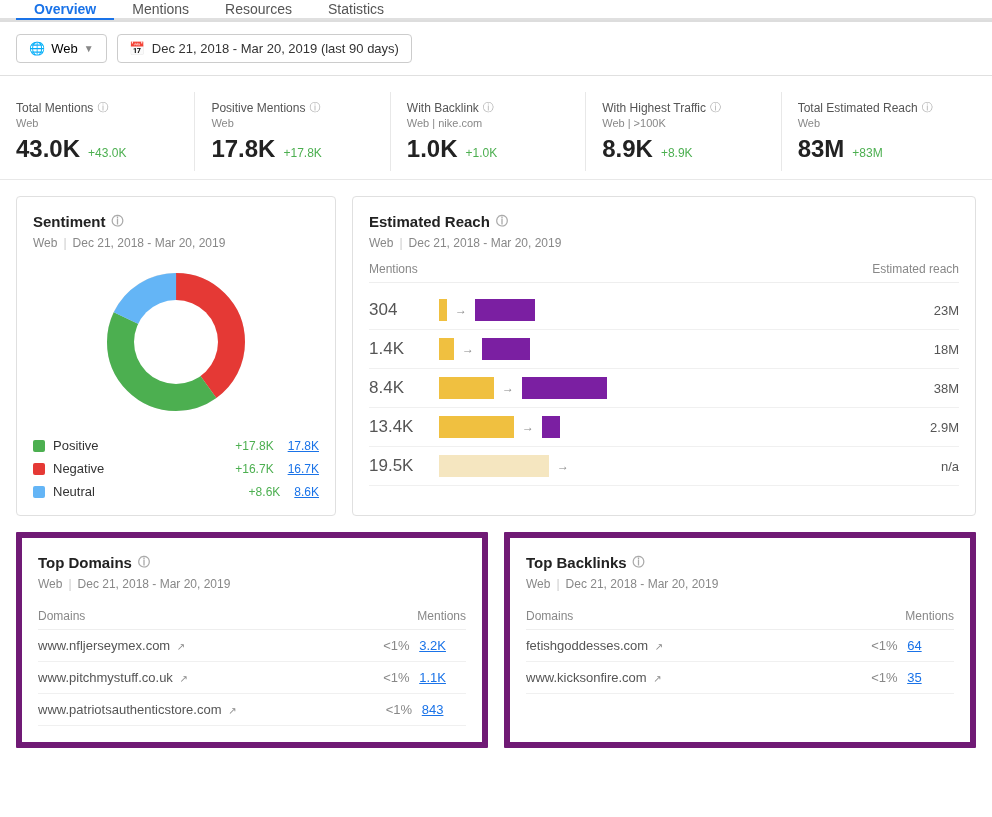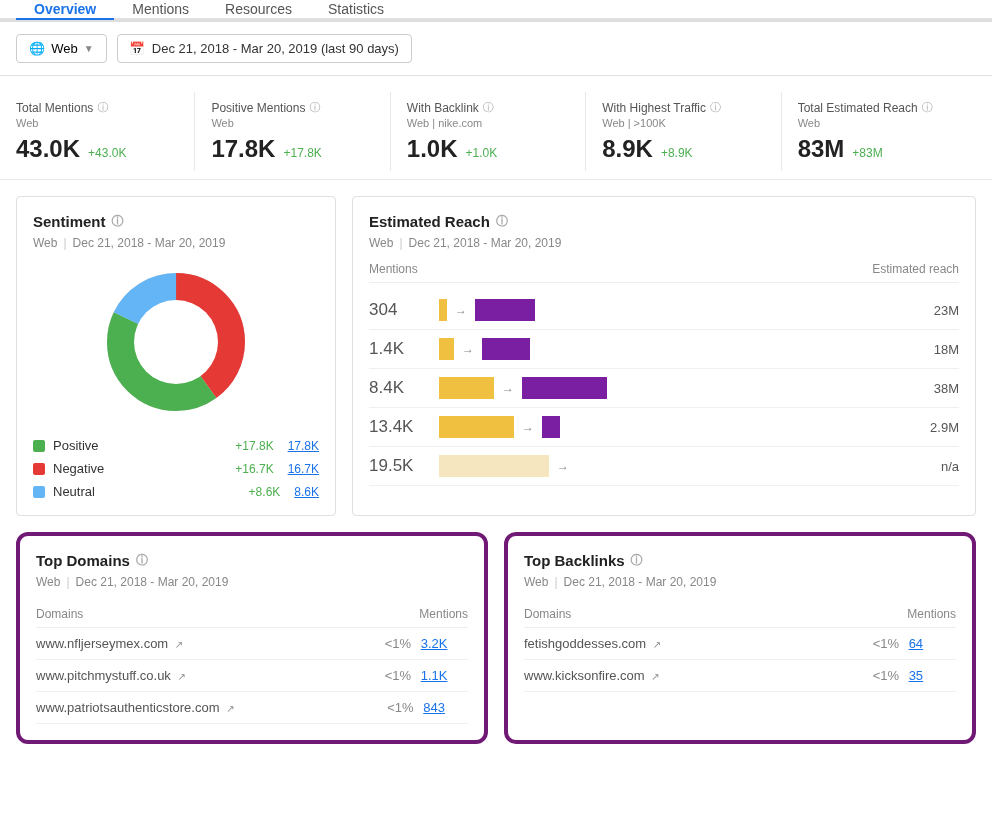--- a/index.html
+++ b/index.html
@@ -62,21 +62,21 @@
     .reach-mentions { width: 70px; font-size: 17px; color: #555; flex-shrink: 0; }
     .reach-bars { flex: 1; display: flex; align-items: center; gap: 4px; position: relative; }
     .bar-mentions { height: 22px; background: #f0c040; }
     .bar-arrow { color: #888; font-size: 12px; padding: 0 4px; flex-shrink: 0; }
     .bar-reach { height: 22px; background: #7b1fa2; }
     .bar-fade { height: 22px; background: #f5e6c0; }
     .reach-value { width: 50px; text-align: right; font-size: 13px; color: #555; flex-shrink: 0; }
 
     
     .bottom-row { display: flex; gap: 16px; padding: 0 16px 16px; }
-    .bottom-card { flex: 1; border: 4px solid #701a75; border-radius: 12px; padding: 16px; }
+    .bottom-card { flex: 1; border: 6px solid #701a75; border-radius: 1px; padding: 16px; }
 
     .domain-table { width: 100%; border-collapse: collapse; margin-top: 8px; }
     .domain-table th { font-size: 12px; color: #888; font-weight: normal; padding: 6px 0; border-bottom: 1px solid #eee; text-align: left; }
     .domain-table th:last-child { text-align: right; }
     .domain-table td { font-size: 13px; padding: 8px 0; border-bottom: 1px solid #f0f0f0; color: #555; }
     .domain-table td:last-child { text-align: center; }
     .domain-link { color: #1a73e8; text-decoration: underline; cursor: pointer; }
     .domain-pct { color: #888; margin-right: 6px; }
     .ext-icon { font-size: 10px; color: #888; margin-left: 3px; }
   </style>

